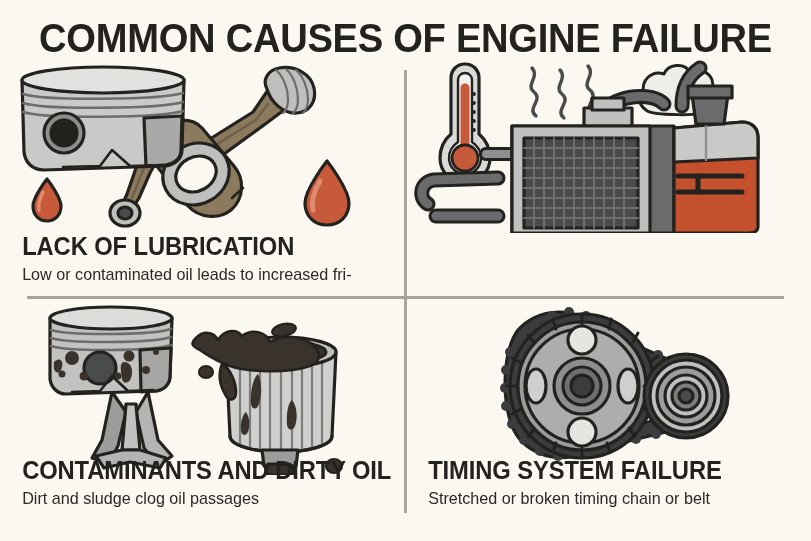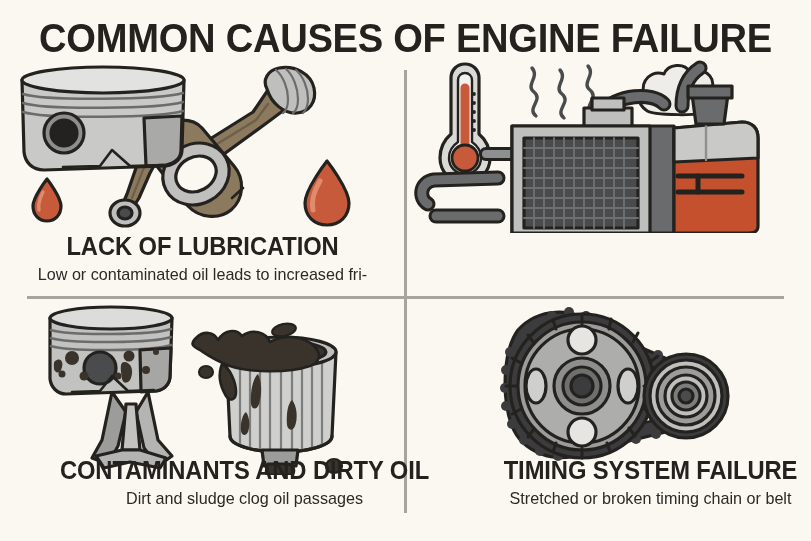--- a/index.html
+++ b/index.html
@@ -34,23 +34,23 @@
   
   .quad{position:absolute;width:405px;height:270px;}
   #q-tl{left:0;top:58px;}
   #q-tr{left:406px;top:58px;}
   #q-bl{left:0;top:300px;}
   #q-br{left:406px;top:300px;}
 
   .art{position:absolute;left:0;top:0;width:405px;height:175px;}
   .art svg{display:block;width:100%;height:100%;}
 
-  .captions{position:absolute;left:0;width:405px;text-align:center;}
+  .captions{position:absolute;left:12px;width:405px;text-align:left;}
   #q-tl .captions,#q-tr .captions{top:173px;}
-  #q-bl .captions,#q-br .captions{top:155px;margin-left:42px;}
+  #q-bl .captions,#q-br .captions{top:155px;}
 
   .cap-title{
     font-family:"Liberation Sans Narrow","Liberation Sans",sans-serif;
     font-weight:bold;
     font-size:25px;
     line-height:30px;
     color:#23221F;
     letter-spacing:-0.1px;
     transform:scaleX(0.95);
     white-space:nowrap;

